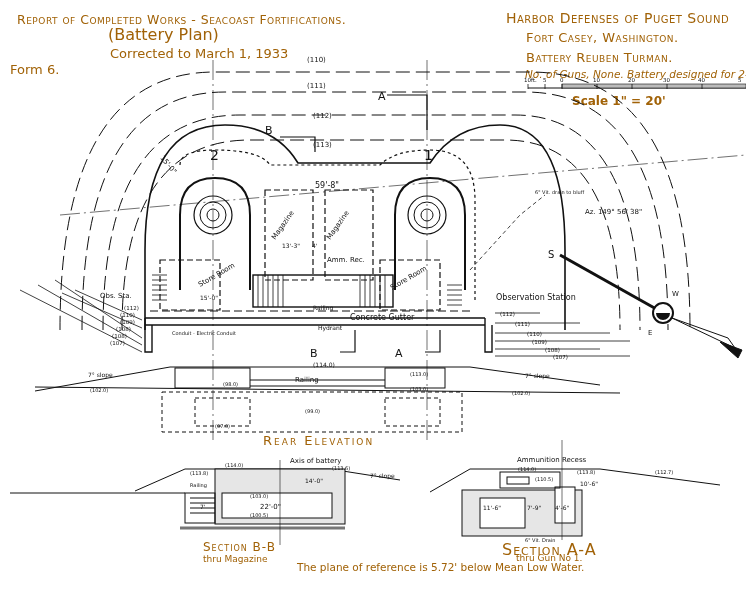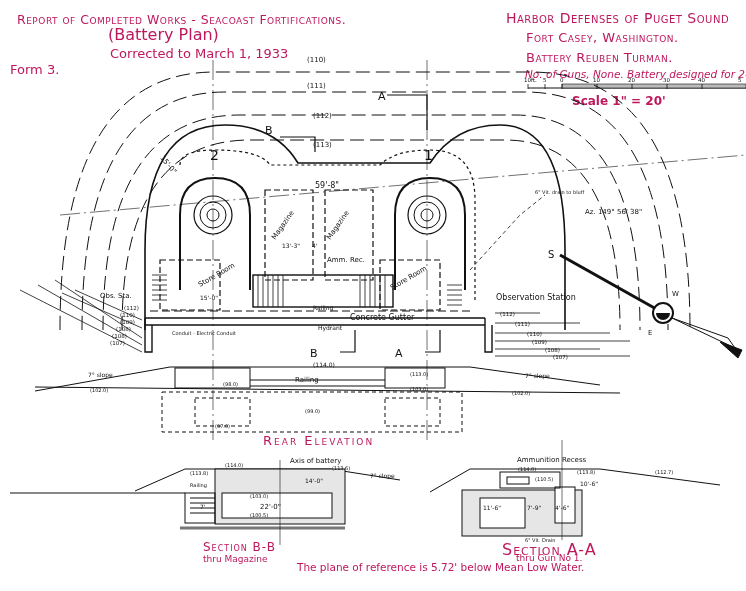--- a/index.html
+++ b/index.html
@@ -1,28 +1,28 @@
 <!DOCTYPE html>
 <html><head>
 <meta charset="utf-8">
 <style>
   html, body { margin:0; padding:0; background:#ffffff; }
   body { width:746px; height:591px; position:relative; overflow:hidden; font-family:"DejaVu Sans", sans-serif; color:#111; }
-  .txt { position:absolute; white-space:nowrap; color:#be185d; }
+  .txt { position:absolute; white-space:nowrap; color:#a16207; }
   .sc { font-variant:small-caps; letter-spacing:0.5px; }
   svg { position:absolute; left:0; top:0; }
   .lbl { font-family:"DejaVu Sans", sans-serif; fill:#111; }
 </style>
 </head>
 <body>
 
 <div class="txt sc" style="left:17px;top:12px;font-size:12.5px;">Report of Completed Works - Seacoast Fortifications.</div>
 <div class="txt" style="left:108px;top:25px;font-size:16px;">(Battery Plan)</div>
 <div class="txt" style="left:62px;top:46px;font-size:13px;margin-left:48px;">Corrected to March 1, 1933</div>
-<div class="txt" style="left:10px;top:62px;font-size:13px;">Form 3.</div>
+<div class="txt" style="left:10px;top:62px;font-size:13px;">Form 6.</div>
 
 <div class="txt sc" style="left:506px;top:10px;font-size:14px;">Harbor Defenses of Puget Sound</div>
 <div class="txt sc" style="left:526px;top:30px;font-size:13px;text-align:center;">Fort Casey, Washington.</div>
 <div class="txt sc" style="left:526px;top:50px;font-size:13px;">Battery Reuben Turman.</div>
 <div class="txt" style="left:525px;top:68px;font-size:10.5px;font-style:italic;">No. of Guns, None. Battery designed for 2-5" B-F</div>
 <div class="txt" style="left:572px;top:94px;font-size:12px;font-weight:bold;">Scale 1" = 20'</div>
 
 <svg width="746" height="591" viewBox="0 0 746 591">
   <g fill="none" stroke="#111">
 

